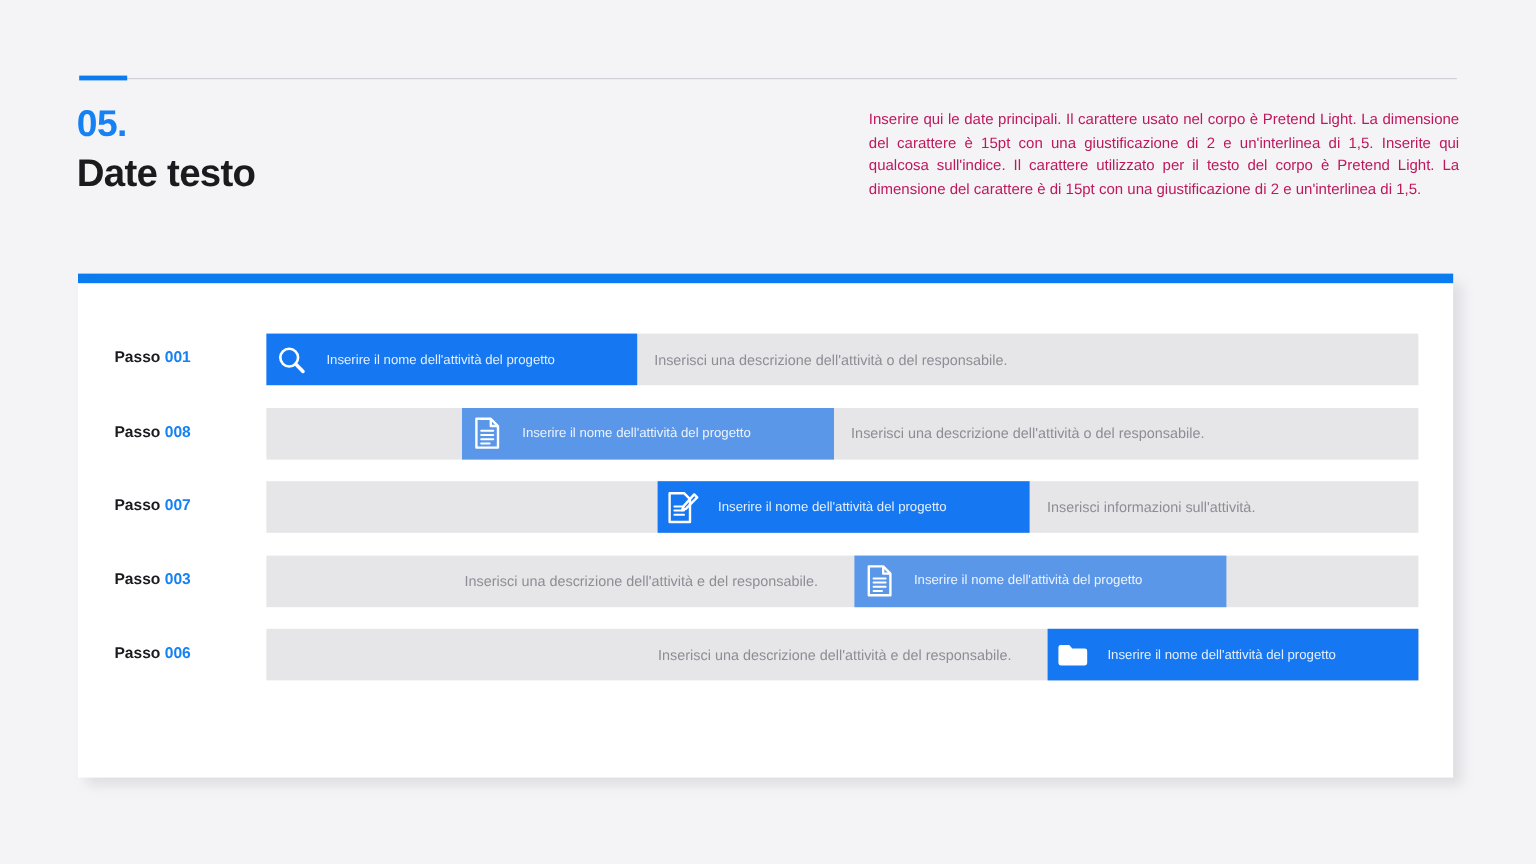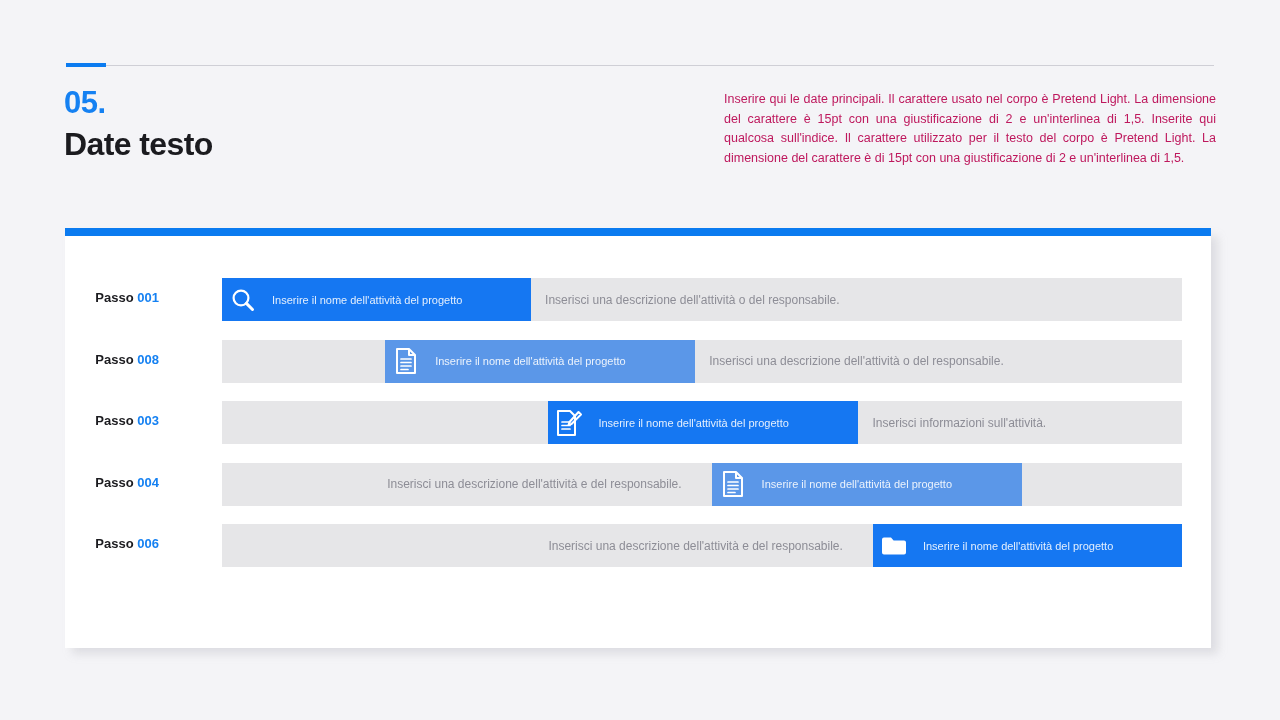--- a/index.html
+++ b/index.html
@@ -133,40 +133,40 @@
                     <line x1="8" y1="19" x2="18" y2="19"></line>
                     <line x1="8" y1="22.5" x2="15" y2="22.5"></line>
                   </g>
                 </svg>
               </span>
               <span class="btext">Inserire il nome dell'attività del progetto</span>
             </div>
           </div>
           <div class="row">
             <div class="track"></div>
-            <div class="label"><span>Passo</span> <span class="num">003</span></div>
+            <div class="label"><span>Passo</span> <span class="num">007</span></div>
             <div class="desc left" style="left: 66.3%; right: 0px;">Inserisci informazioni sull'attività.</div>
             <div class="bar" style="left: 34%; width: 32.3%; background: rgb(21, 119, 242);">
               <span class="icon">
                 <svg width="28" height="28" viewBox="0 0 28 28">
                   <path d="M3 2 h12 l5 5 v19 H3 Z" fill="none" stroke="white" stroke-width="2" stroke-linejoin="round"></path>
                   <g stroke="white" stroke-width="1.7" stroke-linecap="round">
                     <line x1="7" y1="13" x2="15" y2="13"></line>
                     <line x1="7" y1="16.5" x2="15" y2="16.5"></line>
                     <line x1="7" y1="20" x2="15" y2="20"></line>
                   </g>
                   <path d="M23.5 3 L26 5.5 L16.5 15 L13.5 16 L14.5 13 Z" fill="none" stroke="white" stroke-width="2" stroke-linejoin="round"></path>
                 </svg>
               </span>
               <span class="btext">Inserire il nome dell'attività del progetto</span>
             </div>
           </div>
           <div class="row">
             <div class="track"></div>
-            <div class="label"><span>Passo</span> <span class="num">004</span></div>
+            <div class="label"><span>Passo</span> <span class="num">003</span></div>
             <div class="desc right" style="left: 0%; width: 51%;">Inserisci una descrizione dell'attività e del responsabile.</div>
             <div class="bar" style="left: 51%; width: 32.3%; background: rgb(91, 151, 232);">
               <span class="icon">
                 <svg width="26" height="28" viewBox="0 0 26 28">
                   <path d="M4 2 h12 l6 6 v18 H4 Z" fill="none" stroke="white" stroke-width="2" stroke-linejoin="round"></path>
                   <path d="M16 2 v6 h6" fill="none" stroke="white" stroke-width="2" stroke-linejoin="round"></path>
                   <g stroke="white" stroke-width="1.7" stroke-linecap="round">
                     <line x1="8" y1="12" x2="18" y2="12"></line>
                     <line x1="8" y1="15.5" x2="18" y2="15.5"></line>
                     <line x1="8" y1="19" x2="18" y2="19"></line>

